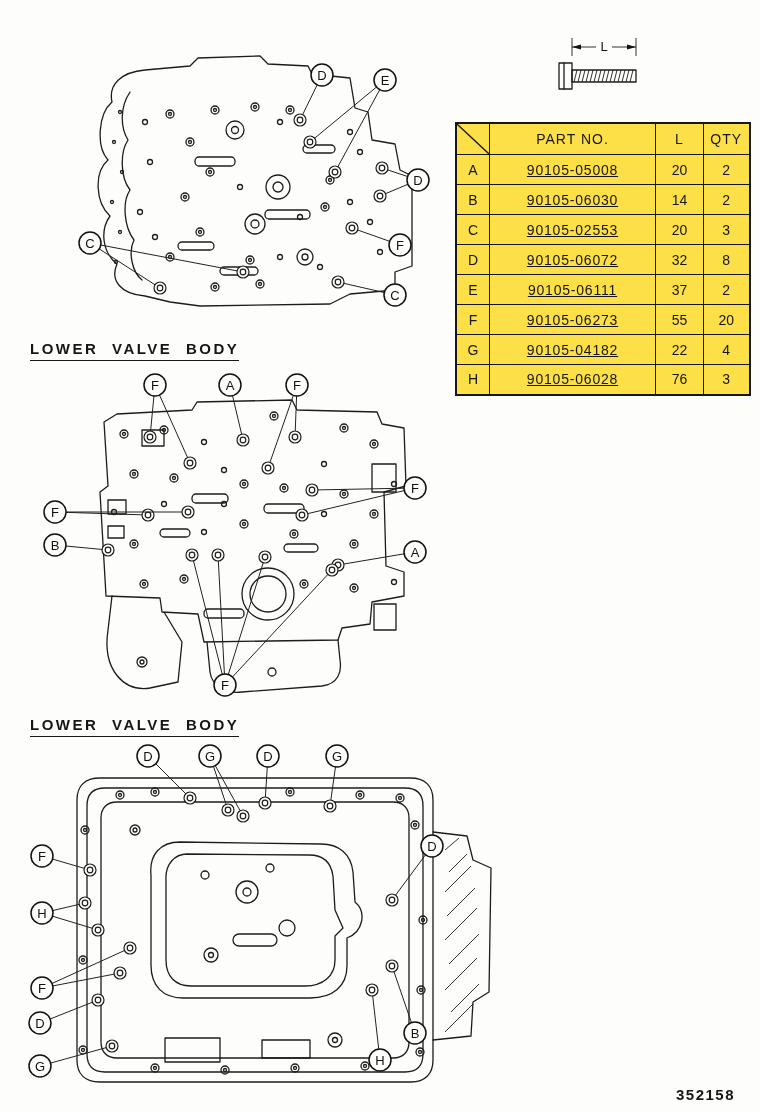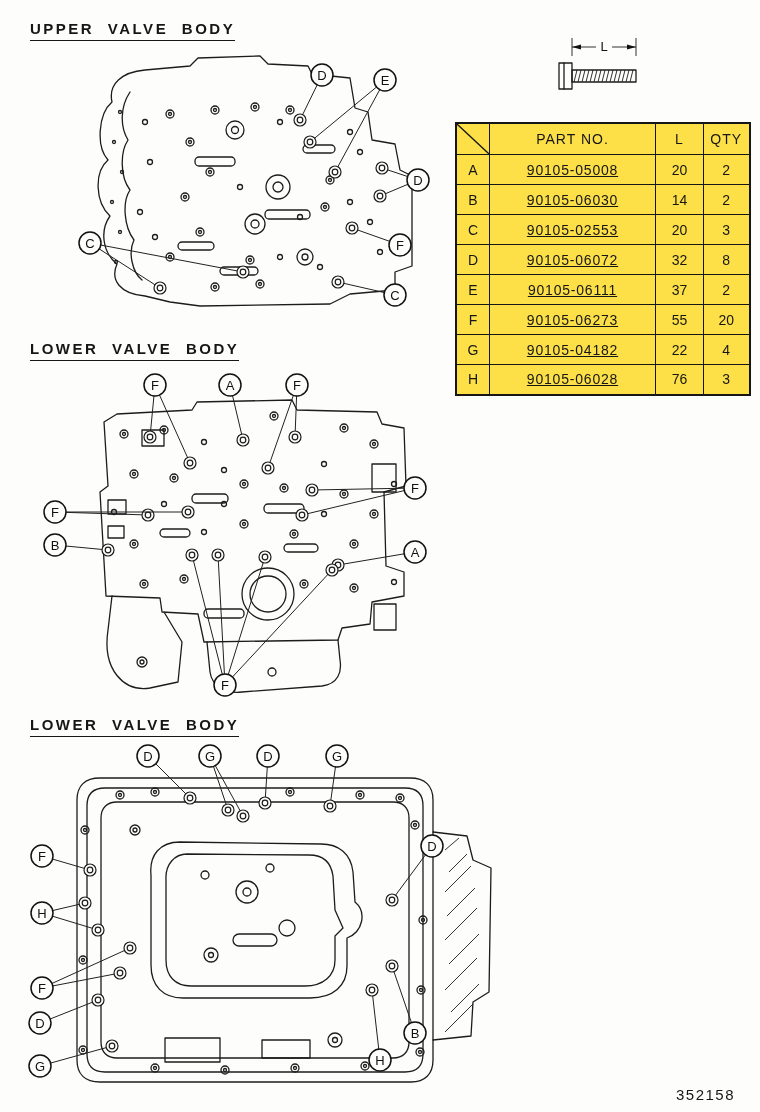--- a/index.html
+++ b/index.html
@@ -31,28 +31,27 @@
   }
   .parts-table th, .parts-table td {
     border:1.4px solid #161616; height:30px; padding:0 4px;
     text-align:center; vertical-align:middle; font-weight:normal;
   }
   .parts-table th { font-weight:normal; letter-spacing:1px; }
   .corner-cell { padding:0 !important; }
   .corner-cell svg { display:block; }
   td[data-name="part-no"] { letter-spacing:0.8px;text-decoration:underline; }
   .dim-label { font-family:"Liberation Sans", sans-serif; font-size:13px; fill:#111; text-anchor:middle; }
-  .figure-number { font-size:15px; font-weight:normal; letter-spacing:1.5px; }
+  .figure-number { font-size:15px; font-weight:bold; letter-spacing:1.5px; }
 </style>
 </head>
 <body>
 
 <div class="abs" style="left:0;top:0;width:760px;height:1112px;" data-name="page">
 
-  <div class="abs section-title" style="left:30px;top:20px;" data-name="section-title-upper-valve-body">UPPER VALVE BODY</div>
 
   <svg class="abs" style="left:50px;top:52px;" width="390" height="290" viewBox="0 0 390 290" data-name="upper-valve-body-diagram">
     <g class="ln" data-name="upper-body-outline">
       <path d="M95,18 L140,14 L148,6 L210,4 L218,12 L258,14 L262,22 L300,26 L305,56 L318,60 L322,88 L345,92 L350,118 L362,124 L362,214 L345,220 L345,238 L300,242 L280,252 L150,254 L120,250 L95,244 C70,242 60,228 67,212 C52,200 50,178 60,164 C45,150 44,120 58,108 C46,95 48,62 62,50 C58,32 72,20 95,18 Z"></path>
       <path d="M80,40 C70,55 70,75 78,88 C70,100 70,125 80,138 C72,150 74,175 84,188 C78,200 82,220 92,228"></path>
     </g>
     <g class="ln" data-name="upper-body-details">
       <circle cx="185" cy="78" r="9"></circle>
         <circle cx="185" cy="78" r="3.5"></circle>
       <circle cx="228" cy="135" r="12"></circle>

